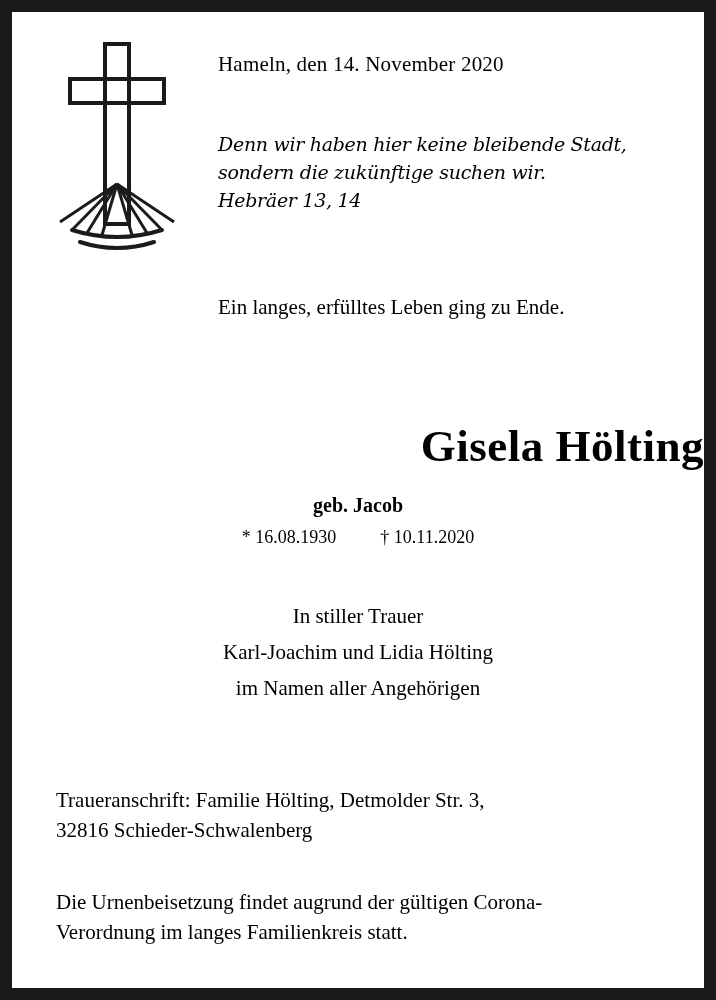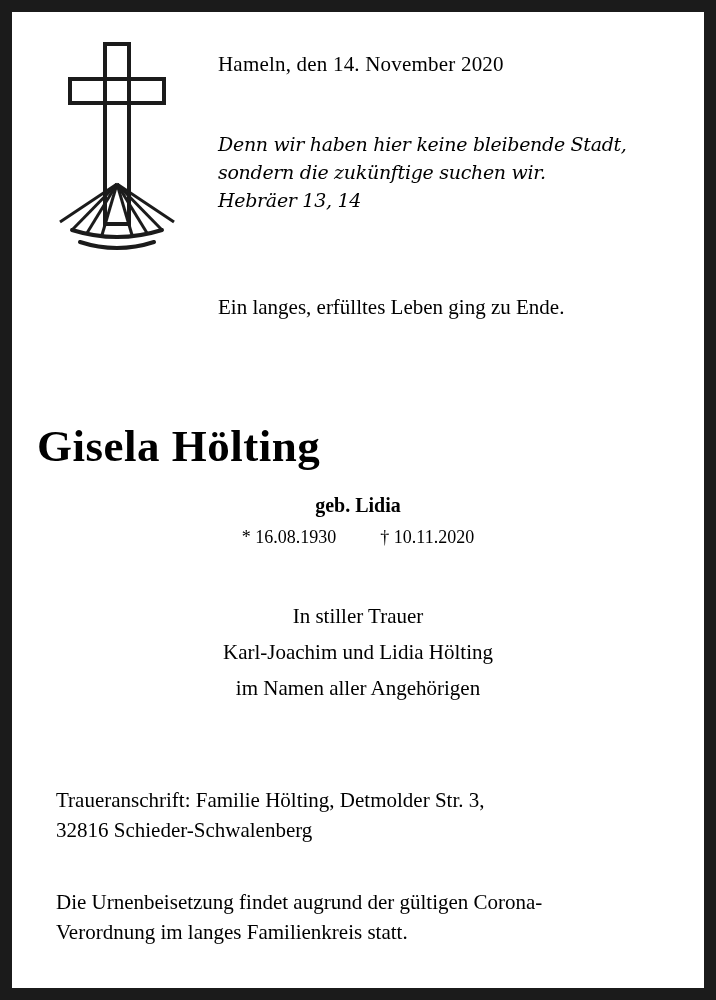--- a/index.html
+++ b/index.html
@@ -71,21 +71,21 @@
     line-height: 31px;
     margin-top: 40px;
   }
   .intro div { white-space: nowrap; }
 
   .name {
     position: absolute;
     left: 0;
     right: 0;
     top: 408px;
-    text-align: left;
+    text-align: right;
     font-size: 45px;
     font-weight: bold;
     letter-spacing: 0.5px;
     padding-left: 25px;
   }
   .maiden {
     position: absolute;
     left: 0;
     right: 0;
     top: 482px;
@@ -171,21 +171,21 @@
       <div>Denn wir haben hier keine bleibende Stadt,</div>
       <div>sondern die zukünftige suchen wir.</div>
       <div>Hebräer 13, 14</div>
     </div>
 
     <div class="intro">
       <div>Ein langes, erfülltes Leben ging zu Ende.</div>
     </div>
 
     <div class="name">Gisela Hölting</div>
-    <div class="maiden">geb. Lidia</div>
+    <div class="maiden">geb. Jacob</div>
     <div class="dates">
       <span>* 16.08.1930</span><span class="gap"></span><span>† 10.11.2020</span>
     </div>
 
     <div class="mourners">
       <div>In stiller Trauer</div>
       <div>Karl-Joachim und Lidia Hölting</div>
       <div>im Namen aller Angehörigen</div>
     </div>
 

